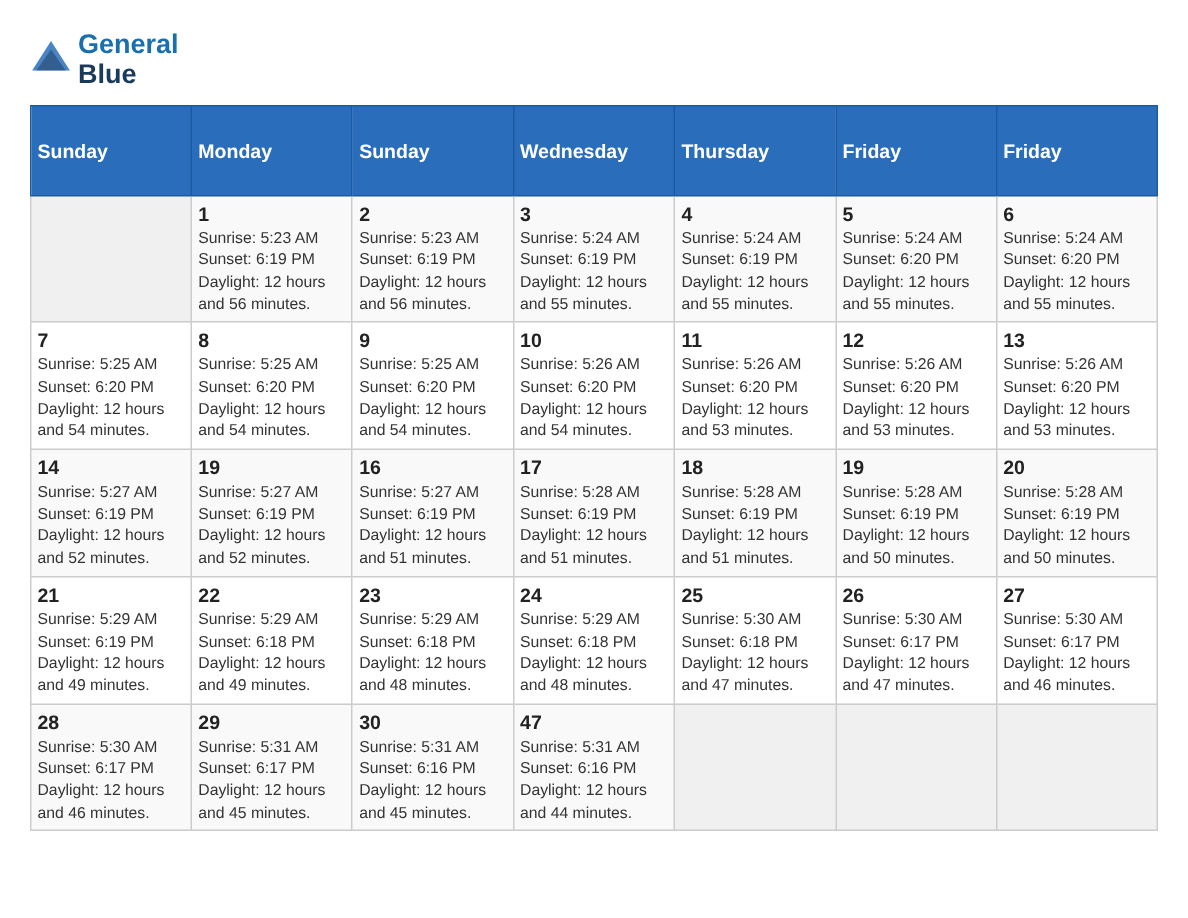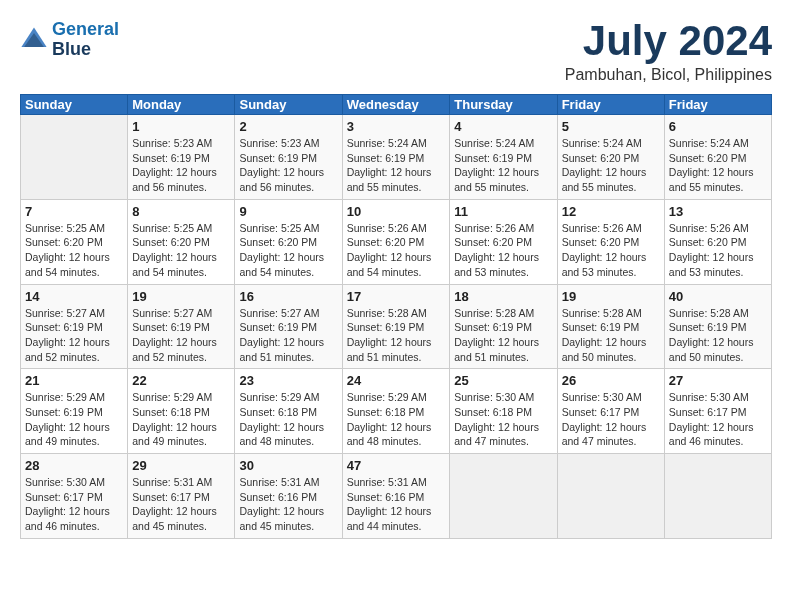--- a/index.html
+++ b/index.html
@@ -5,21 +5,20 @@
     * { box-sizing: border-box; margin: 0; padding: 0; }
     body {
       font-family: Arial, sans-serif;
       background: #fff;
       width: 792px;
       min-height: 612px;
       padding: 20px;
     }
     .header {
       display: flex;
-      justify-content: space-between;
       align-items: flex-start;
       margin-bottom: 10px;
     }
     .logo {
       display: flex;
       align-items: center;
       gap: 4px;
     }
     .logo-text {
       font-size: 18px;
@@ -49,21 +48,21 @@
       margin-top: 4px;
     }
     table {
       width: 100%;
       border-collapse: collapse;
       font-size: 11px;
     }
     thead tr th {
       background: #2a6ebb;
       color: #fff;
-      padding: 2px 4px;
+      padding: 22px 4px;
       text-align: left;
       font-size: 13px;
       font-weight: bold;
       border: 1px solid #1a5aa0;
     }
     tbody tr td {
       border: 1px solid #ccc;
       vertical-align: top;
       padding: 4px;
       width: 108px;
@@ -95,24 +94,20 @@
   <div class="logo">
     <svg class="logo-icon" viewBox="0 0 40 40">
       <polygon points="20,2 38,30 2,30" fill="#2a6ebb" opacity="0.85"></polygon>
       <polygon points="20,10 34,30 6,30" fill="#1a3a5c" opacity="0.5"></polygon>
     </svg>
     <div class="logo-text">
       <div><span>General</span></div>
       <div>Blue</div>
     </div>
   </div>
-  <div class="title-block">
-    <div class="month-title">July 2024</div>
-    <div class="subtitle">Pambuhan, Bicol, Philippines</div>
-  </div>
 </div>
 
 <table>
   <thead>
     <tr>
         <th>Sunday</th>
         <th>Monday</th>
         <th>Sunday</th>
         <th>Wednesday</th>
         <th>Thursday</th>
@@ -254,21 +249,21 @@
 and 51 minutes.</div>
         </td>
         <td>
           <div class="day-num">19</div>
           <div class="day-info" style="white-space: pre-line;">Sunrise: 5:28 AM
 Sunset: 6:19 PM
 Daylight: 12 hours
 and 50 minutes.</div>
         </td>
         <td>
-          <div class="day-num">40</div>
+          <div class="day-num">20</div>
           <div class="day-info" style="white-space: pre-line;">Sunrise: 5:28 AM
 Sunset: 6:19 PM
 Daylight: 12 hours
 and 50 minutes.</div>
         </td>
       </tr>
       <tr>
         <td>
           <div class="day-num">21</div>
           <div class="day-info" style="white-space: pre-line;">Sunrise: 5:29 AM

